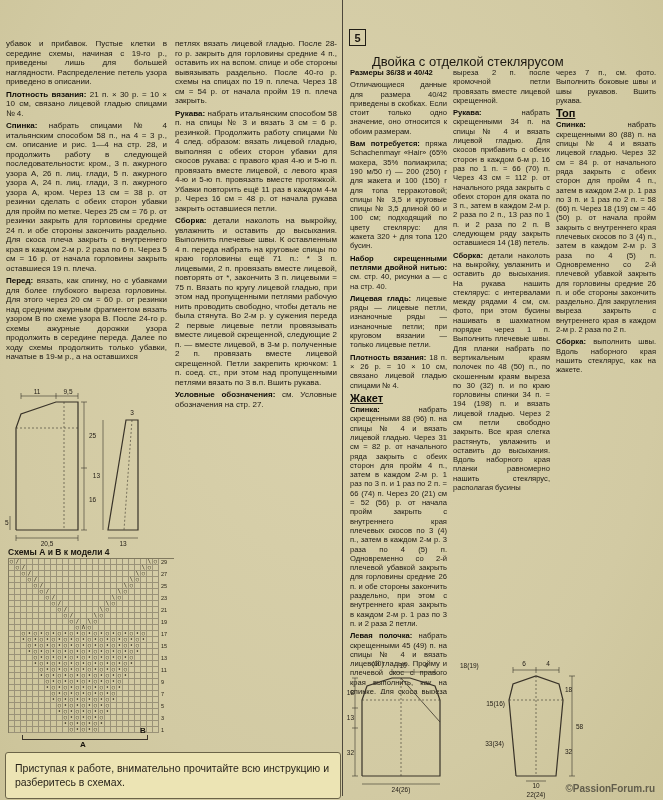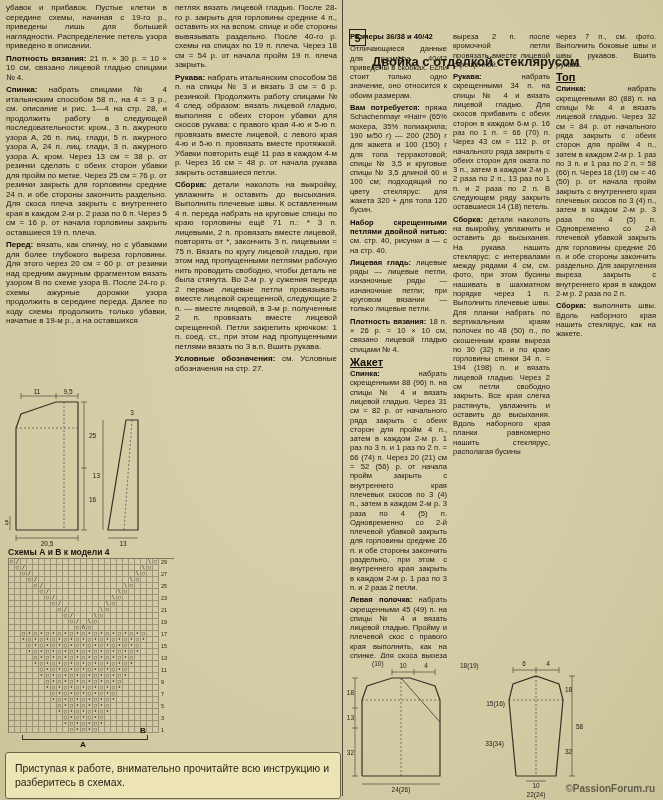--- a/index.html
+++ b/index.html
@@ -2,29 +2,29 @@
 <html lang="ru"><head>
 <meta charset="utf-8">
 <style>
   html,body{margin:0;padding:0;}
   body{
     width:663px;height:800px;position:relative;overflow:hidden;
     background:#d6cea9;
     font-family:"Liberation Sans",sans-serif;color:#1c1811;
   }
   .page{position:absolute;inset:0;background:radial-gradient(ellipse at 50% 40%, #dad2ad 0%, #d2caa3 70%, #cbc398 100%);}
-  .col{position:absolute;text-align:justify;}
+  .col{position:absolute;text-align:justify;margin-top:36px;}
   .col p{margin:0 0 3px;font-size:8px;line-height:9.5px;}
   .rcol p{font-size:7.6px;line-height:9.3px;}
   .col p b{font-weight:bold;color:#0f0c07;}
   .col p.heading{font-size:11px;margin:4px 0 2px;text-decoration:underline;}
   .divider{position:absolute;left:342px;top:0;width:1px;height:796px;background:#4d473b;}
   .section-header{position:absolute;left:349px;top:6px;display:flex;align-items:center;gap:6px;width:310px;}
   .section-num{width:15px;height:15px;border:1.6px solid #201d16;display:flex;align-items:center;justify-content:center;font-weight:bold;font-size:11px;flex:0 0 auto;}
-  .section-title{font-weight:bold;font-size:13px;white-space:nowrap;margin-top:48px;}
+  .section-title{font-weight:normal;font-size:13px;white-space:nowrap;margin-top:48px;}
   .chart-title{position:absolute;left:8px;top:547px;font-size:8.5px;font-weight:bold;}
   .chart{position:absolute;left:8px;top:558px;border-top:1px solid #80795f;border-left:1px solid #80795f;}
   .chart-row{display:flex;height:6px;}
   .chart-cell{width:6px;height:6px;box-sizing:border-box;border-right:1px solid #9a9278;border-bottom:1px solid #9a9278;
     font-family:"DejaVu Sans Mono",monospace;font-size:5.5px;line-height:5px;text-align:center;color:#221c10;}
   .chart-rownum{width:13px;font-size:5.5px;line-height:6px;padding-left:2px;color:#2a2518;}
   .bracket{position:absolute;height:4px;border:1px solid #39332a;border-top:none;}
   .chart-label{position:absolute;font-size:8px;font-weight:bold;color:#17130c;}
   .notice{position:absolute;left:5px;top:752px;width:316px;background:#ece4b4;border:1px solid #6b6448;border-radius:3px;
     padding:9px 9px;font-size:10.5px;line-height:13.5px;color:#241f17;}

